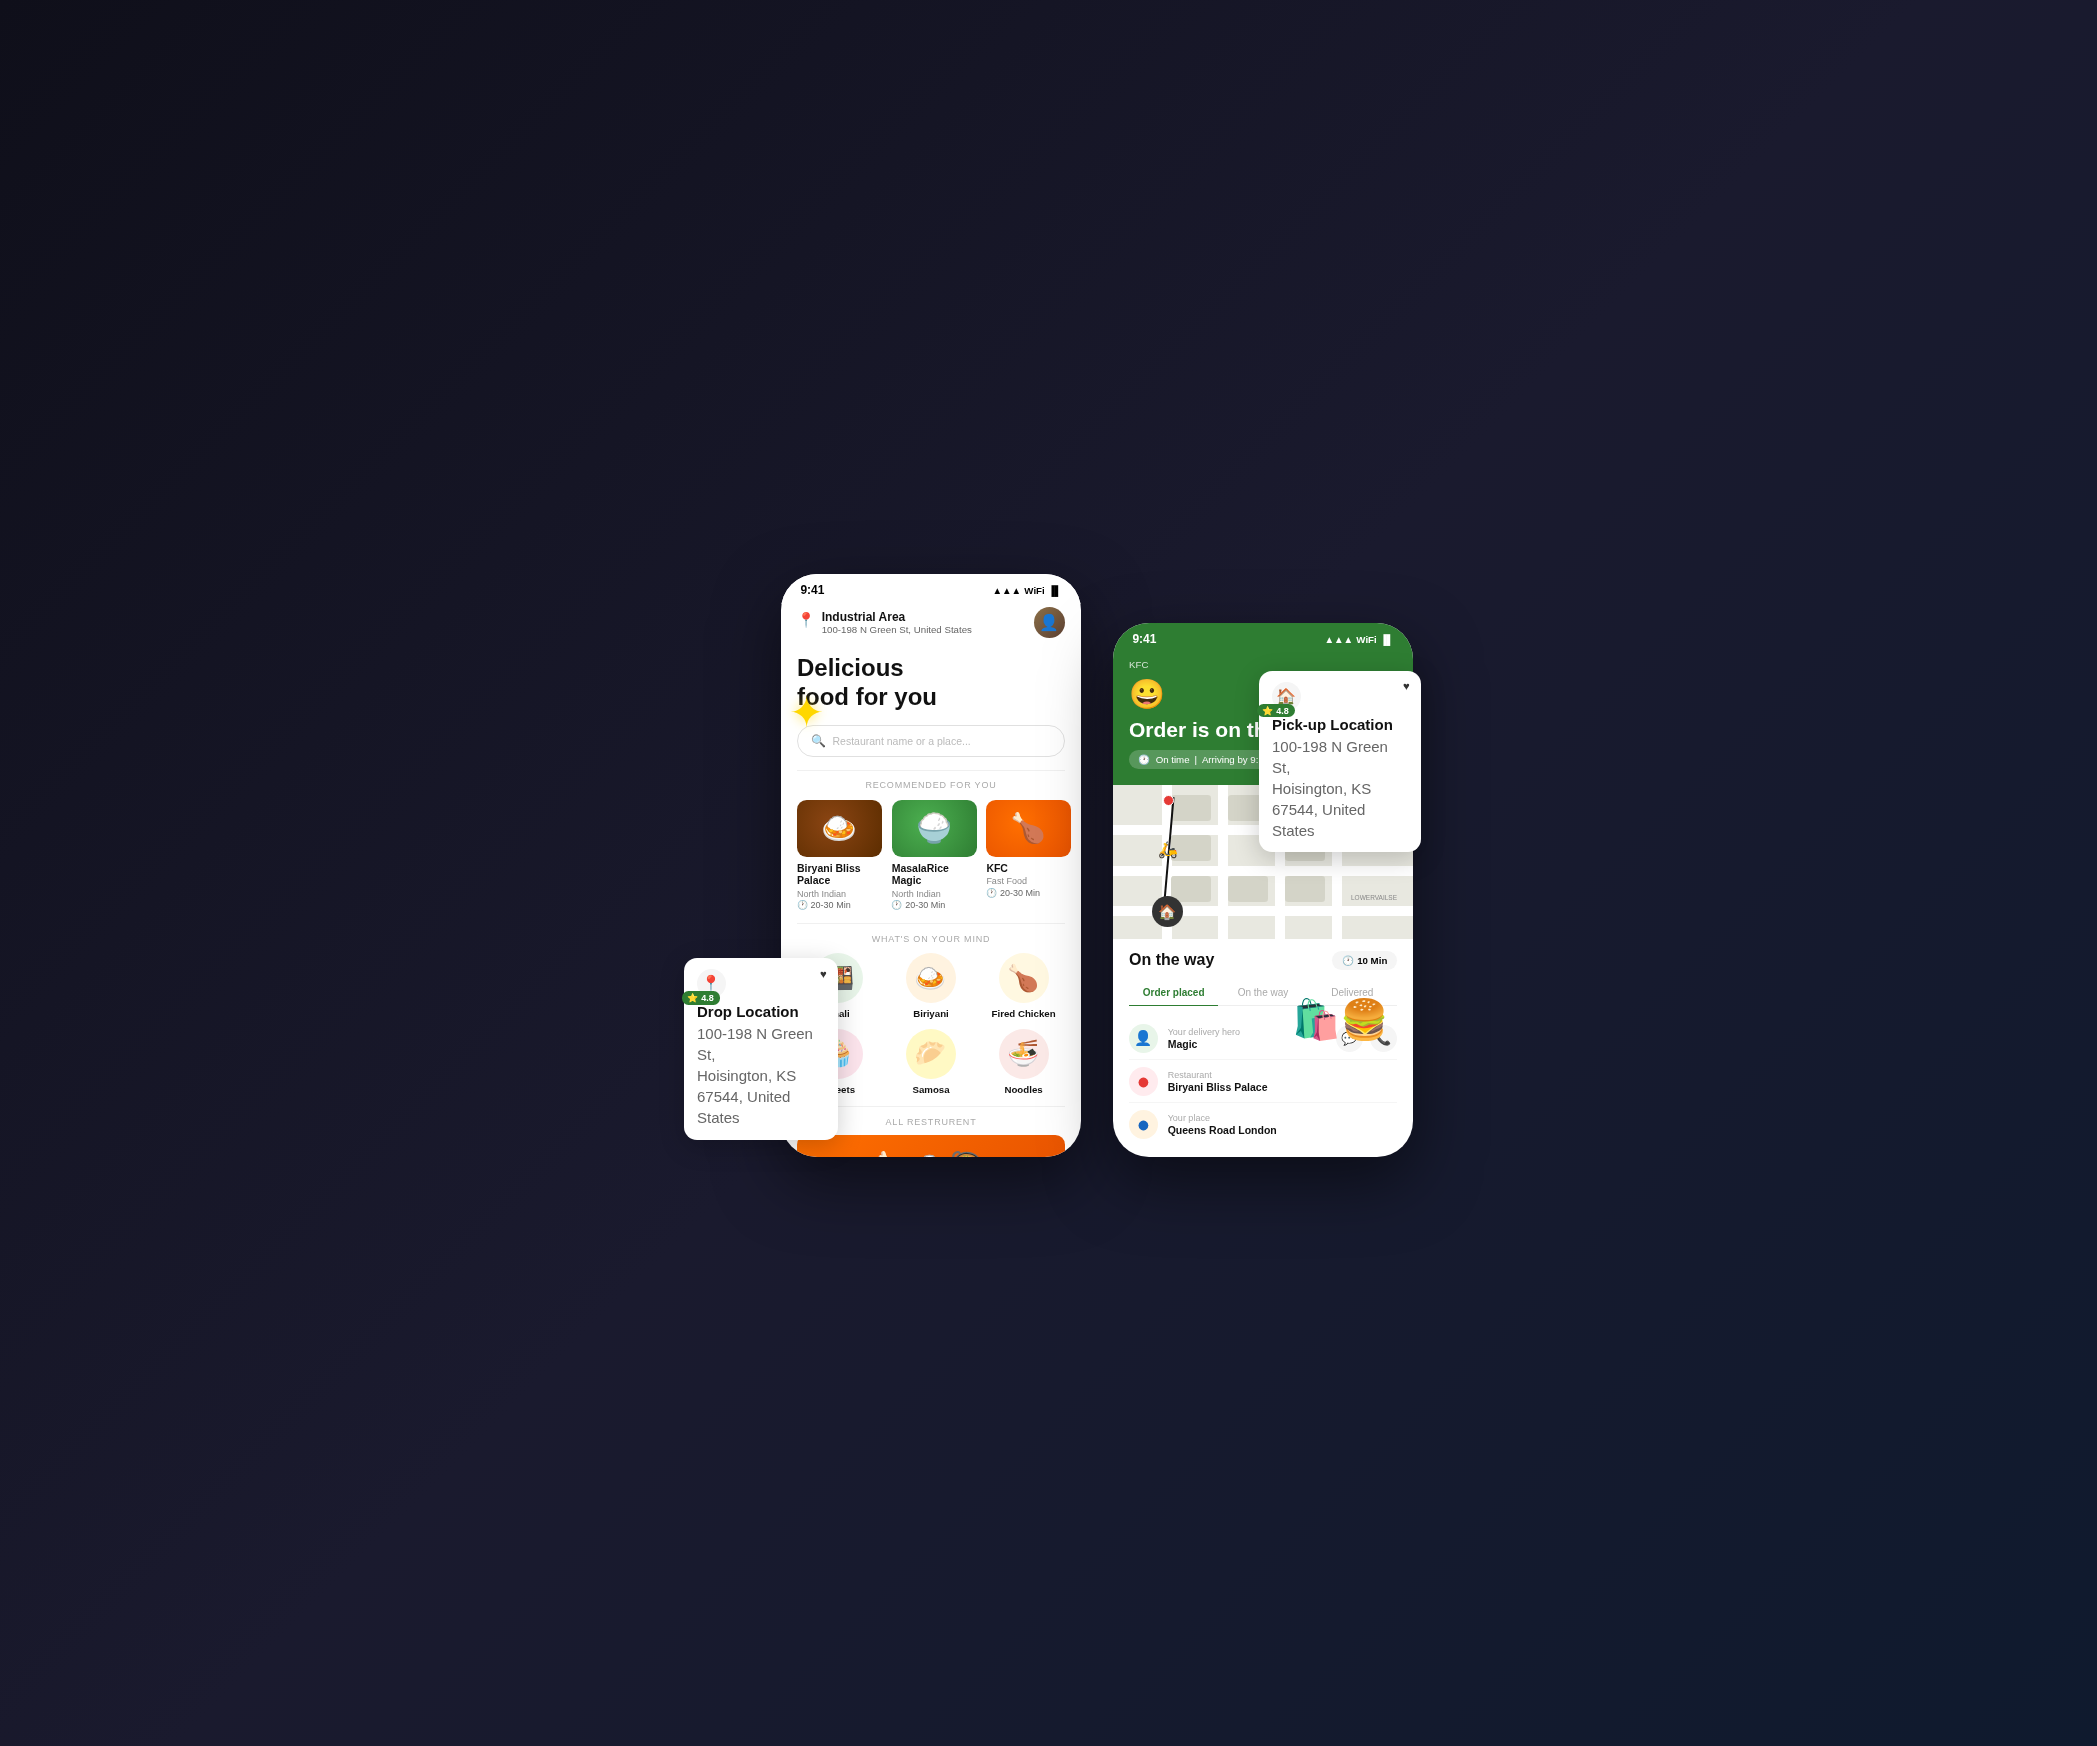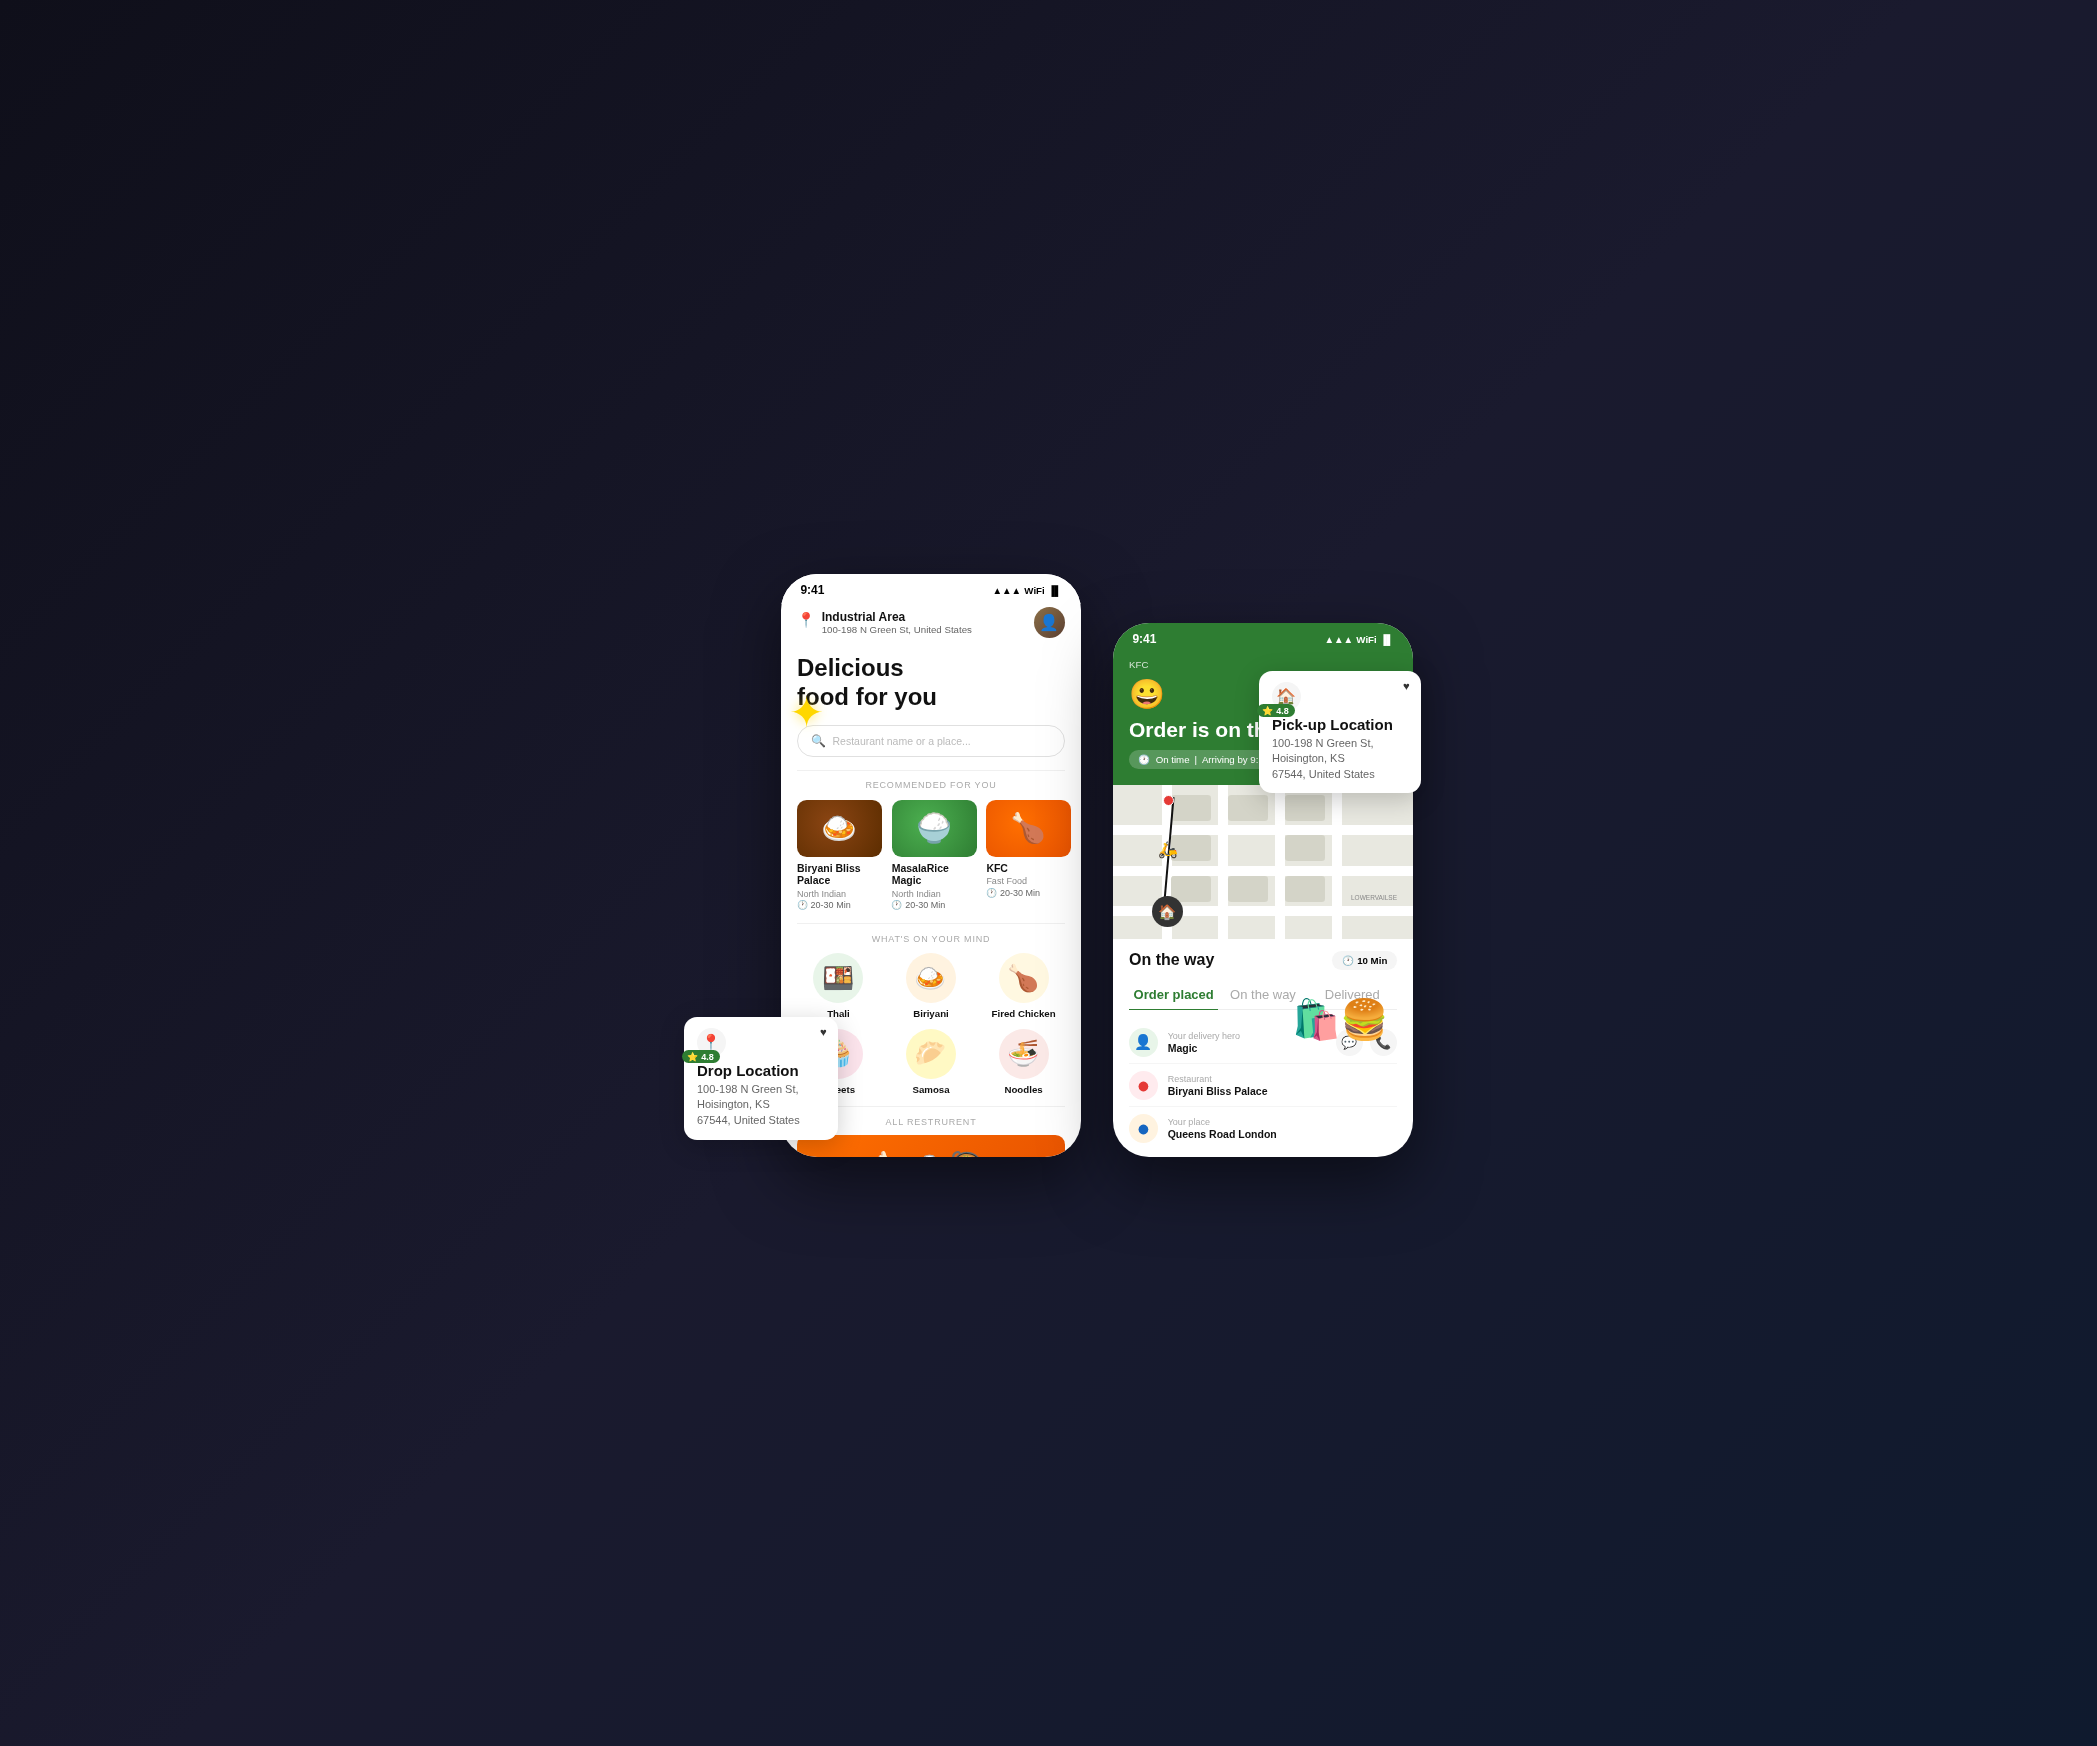--- a/index.html
+++ b/index.html
@@ -366,21 +366,21 @@
       display: flex;
       gap: 0;
       margin-bottom: 11.3px;
       border-bottom: 0.8px solid #eee;
     }
 
     .progress-tab {
       flex: 1;
       text-align: center;
       padding: 6.5px 0;
-      font-size: 13px;
+      font-size: 10px;
       color: #aaa;
       font-weight: 500;
       cursor: pointer;
       border-bottom: 1.6px solid transparent;
       margin-bottom: -0.8px;
     }
 
     .progress-tab.active {
       color: #2E7D32;
       border-bottom: 1.6px solid #2E7D32;
@@ -479,21 +479,21 @@
       color: #fff;
       border-radius: 6.5px;
       padding: 1.6px 5.7px;
       font-size: 9px;
       font-weight: 700;
       position: absolute;
       bottom: -6.5px; right: 6.5px;
     }
 
     .loc-card-title { font-size: 15px; font-weight: 700; color: #111; margin-bottom: 3.2px; }
-    .loc-card-addr { font-size: 11px; color: #666; line-height: 1.4; }
+    .loc-card-addr { font-size: 15px; color: #666; line-height: 1.4; }
 
     
     .food-bag-icon {
       position: absolute;
       right: 24px;
       bottom: 146px;
       z-index: 9;
       font-size: 39px;
     }
   </style>

